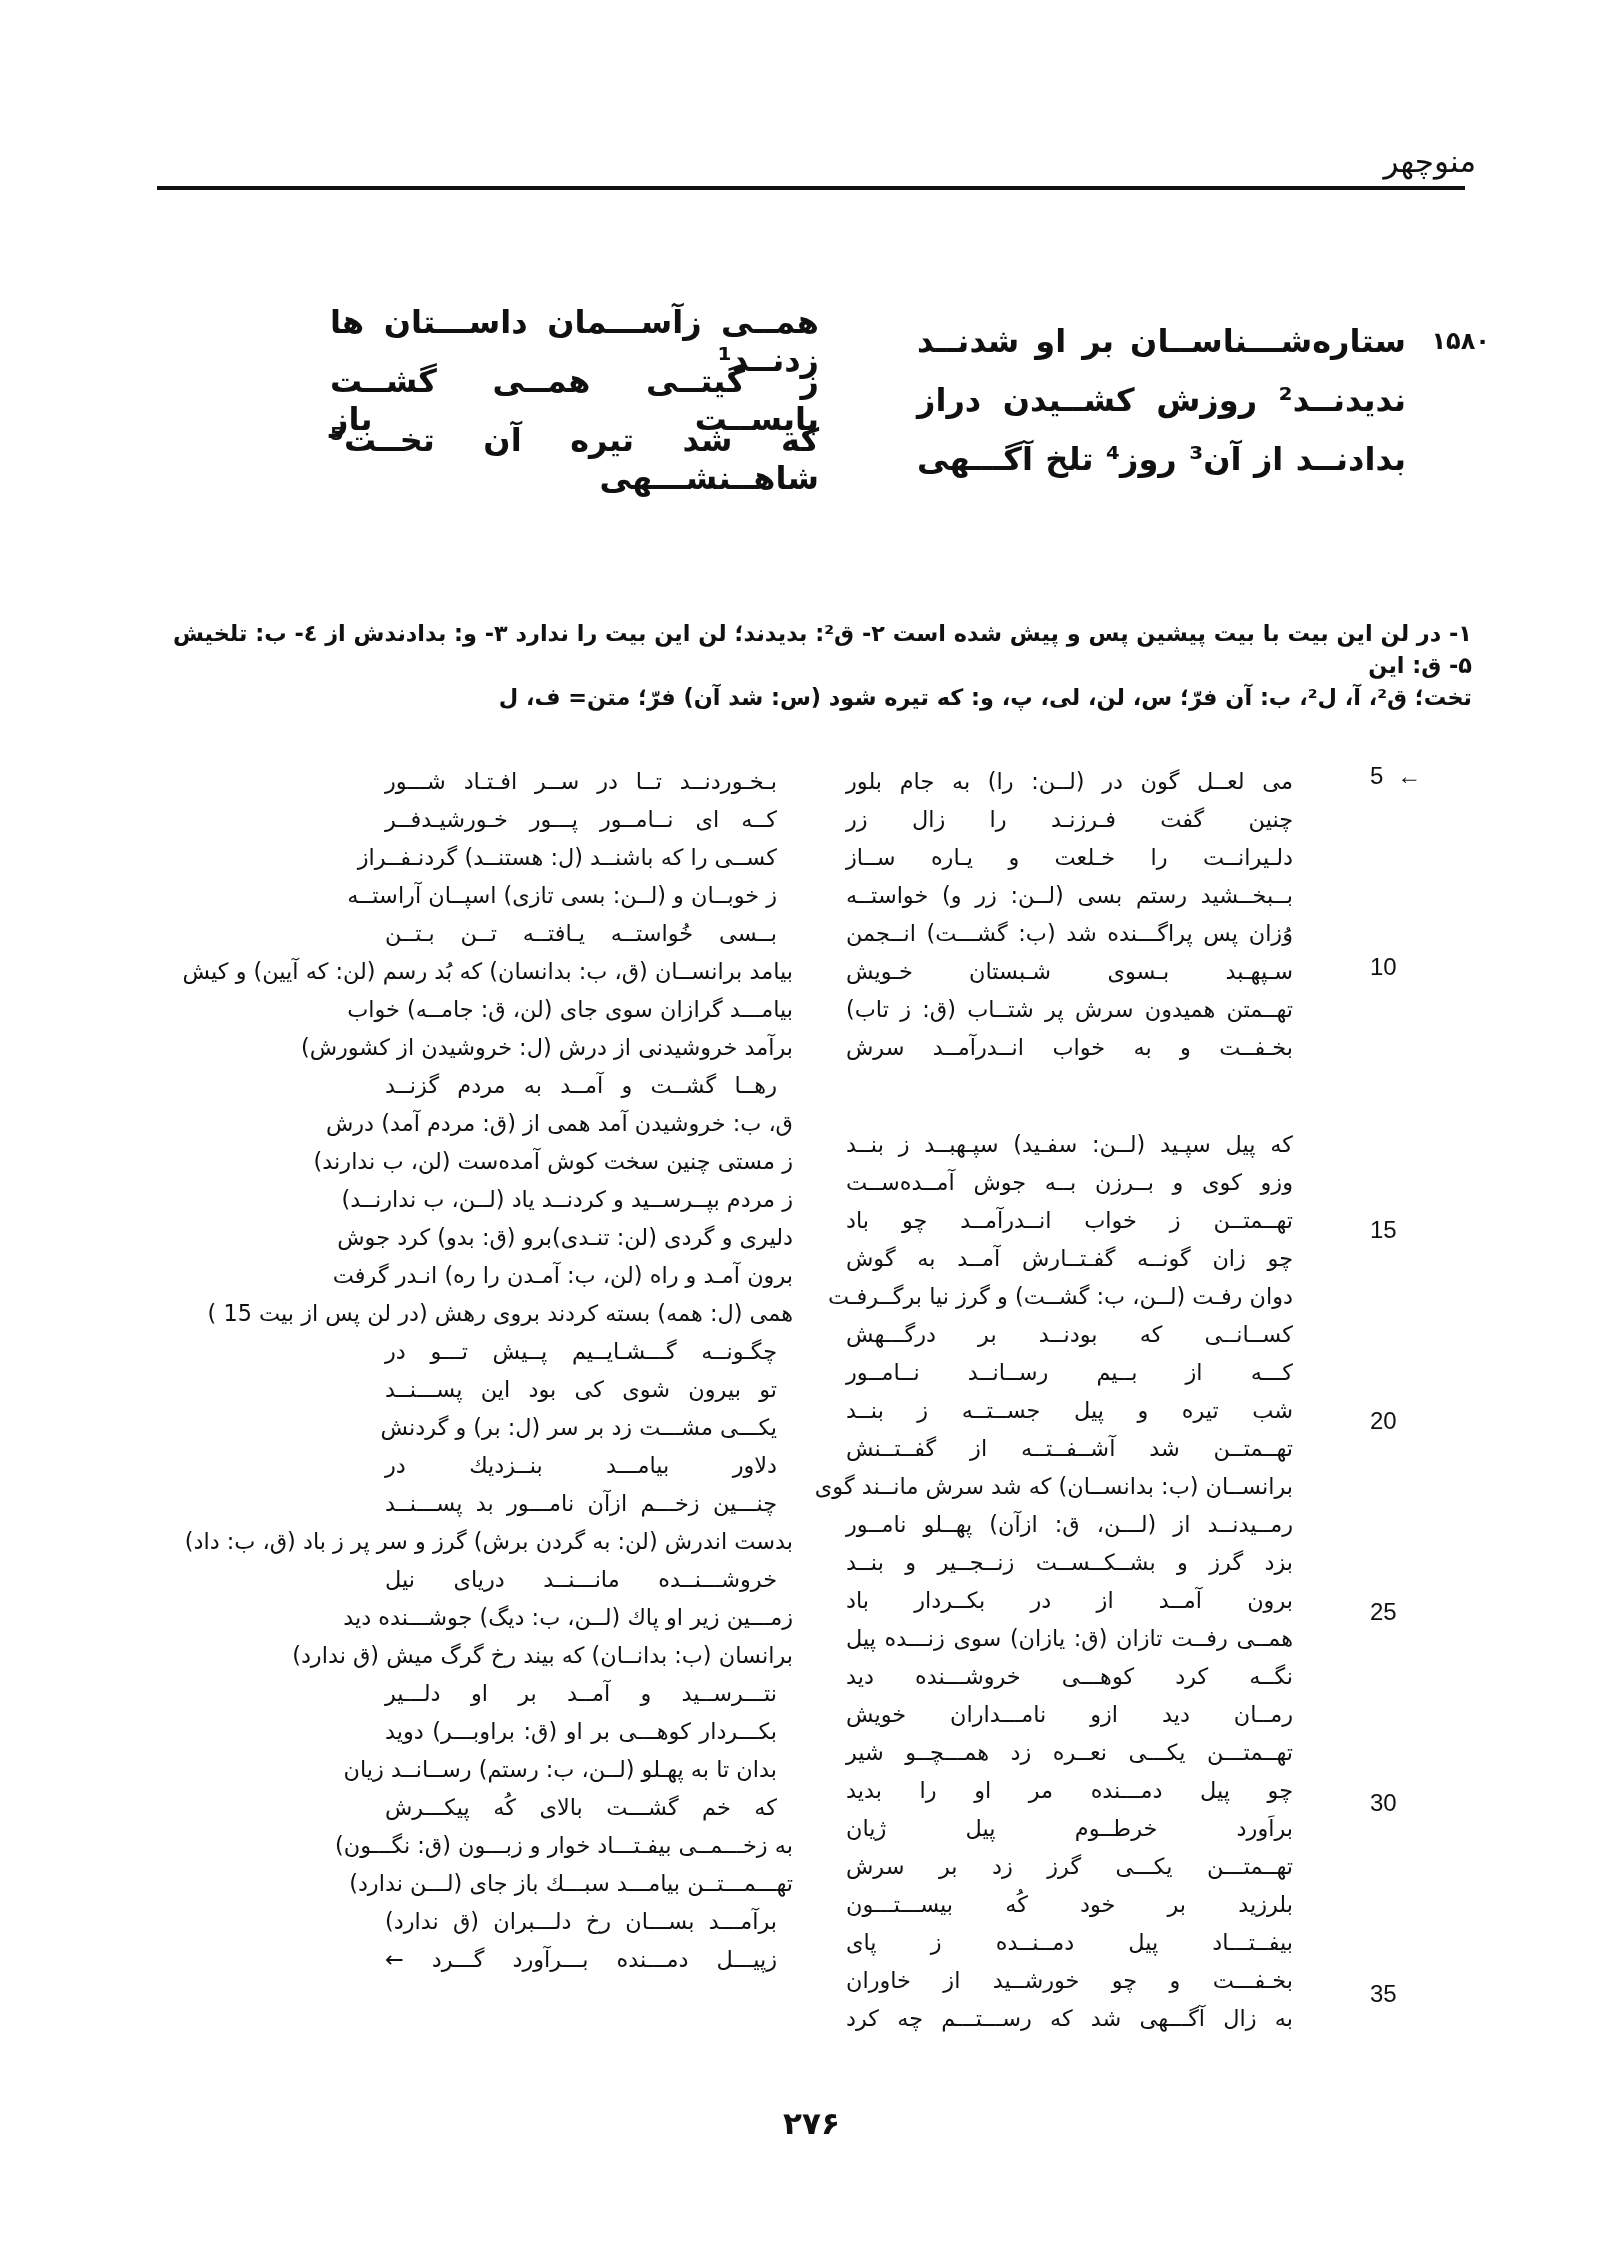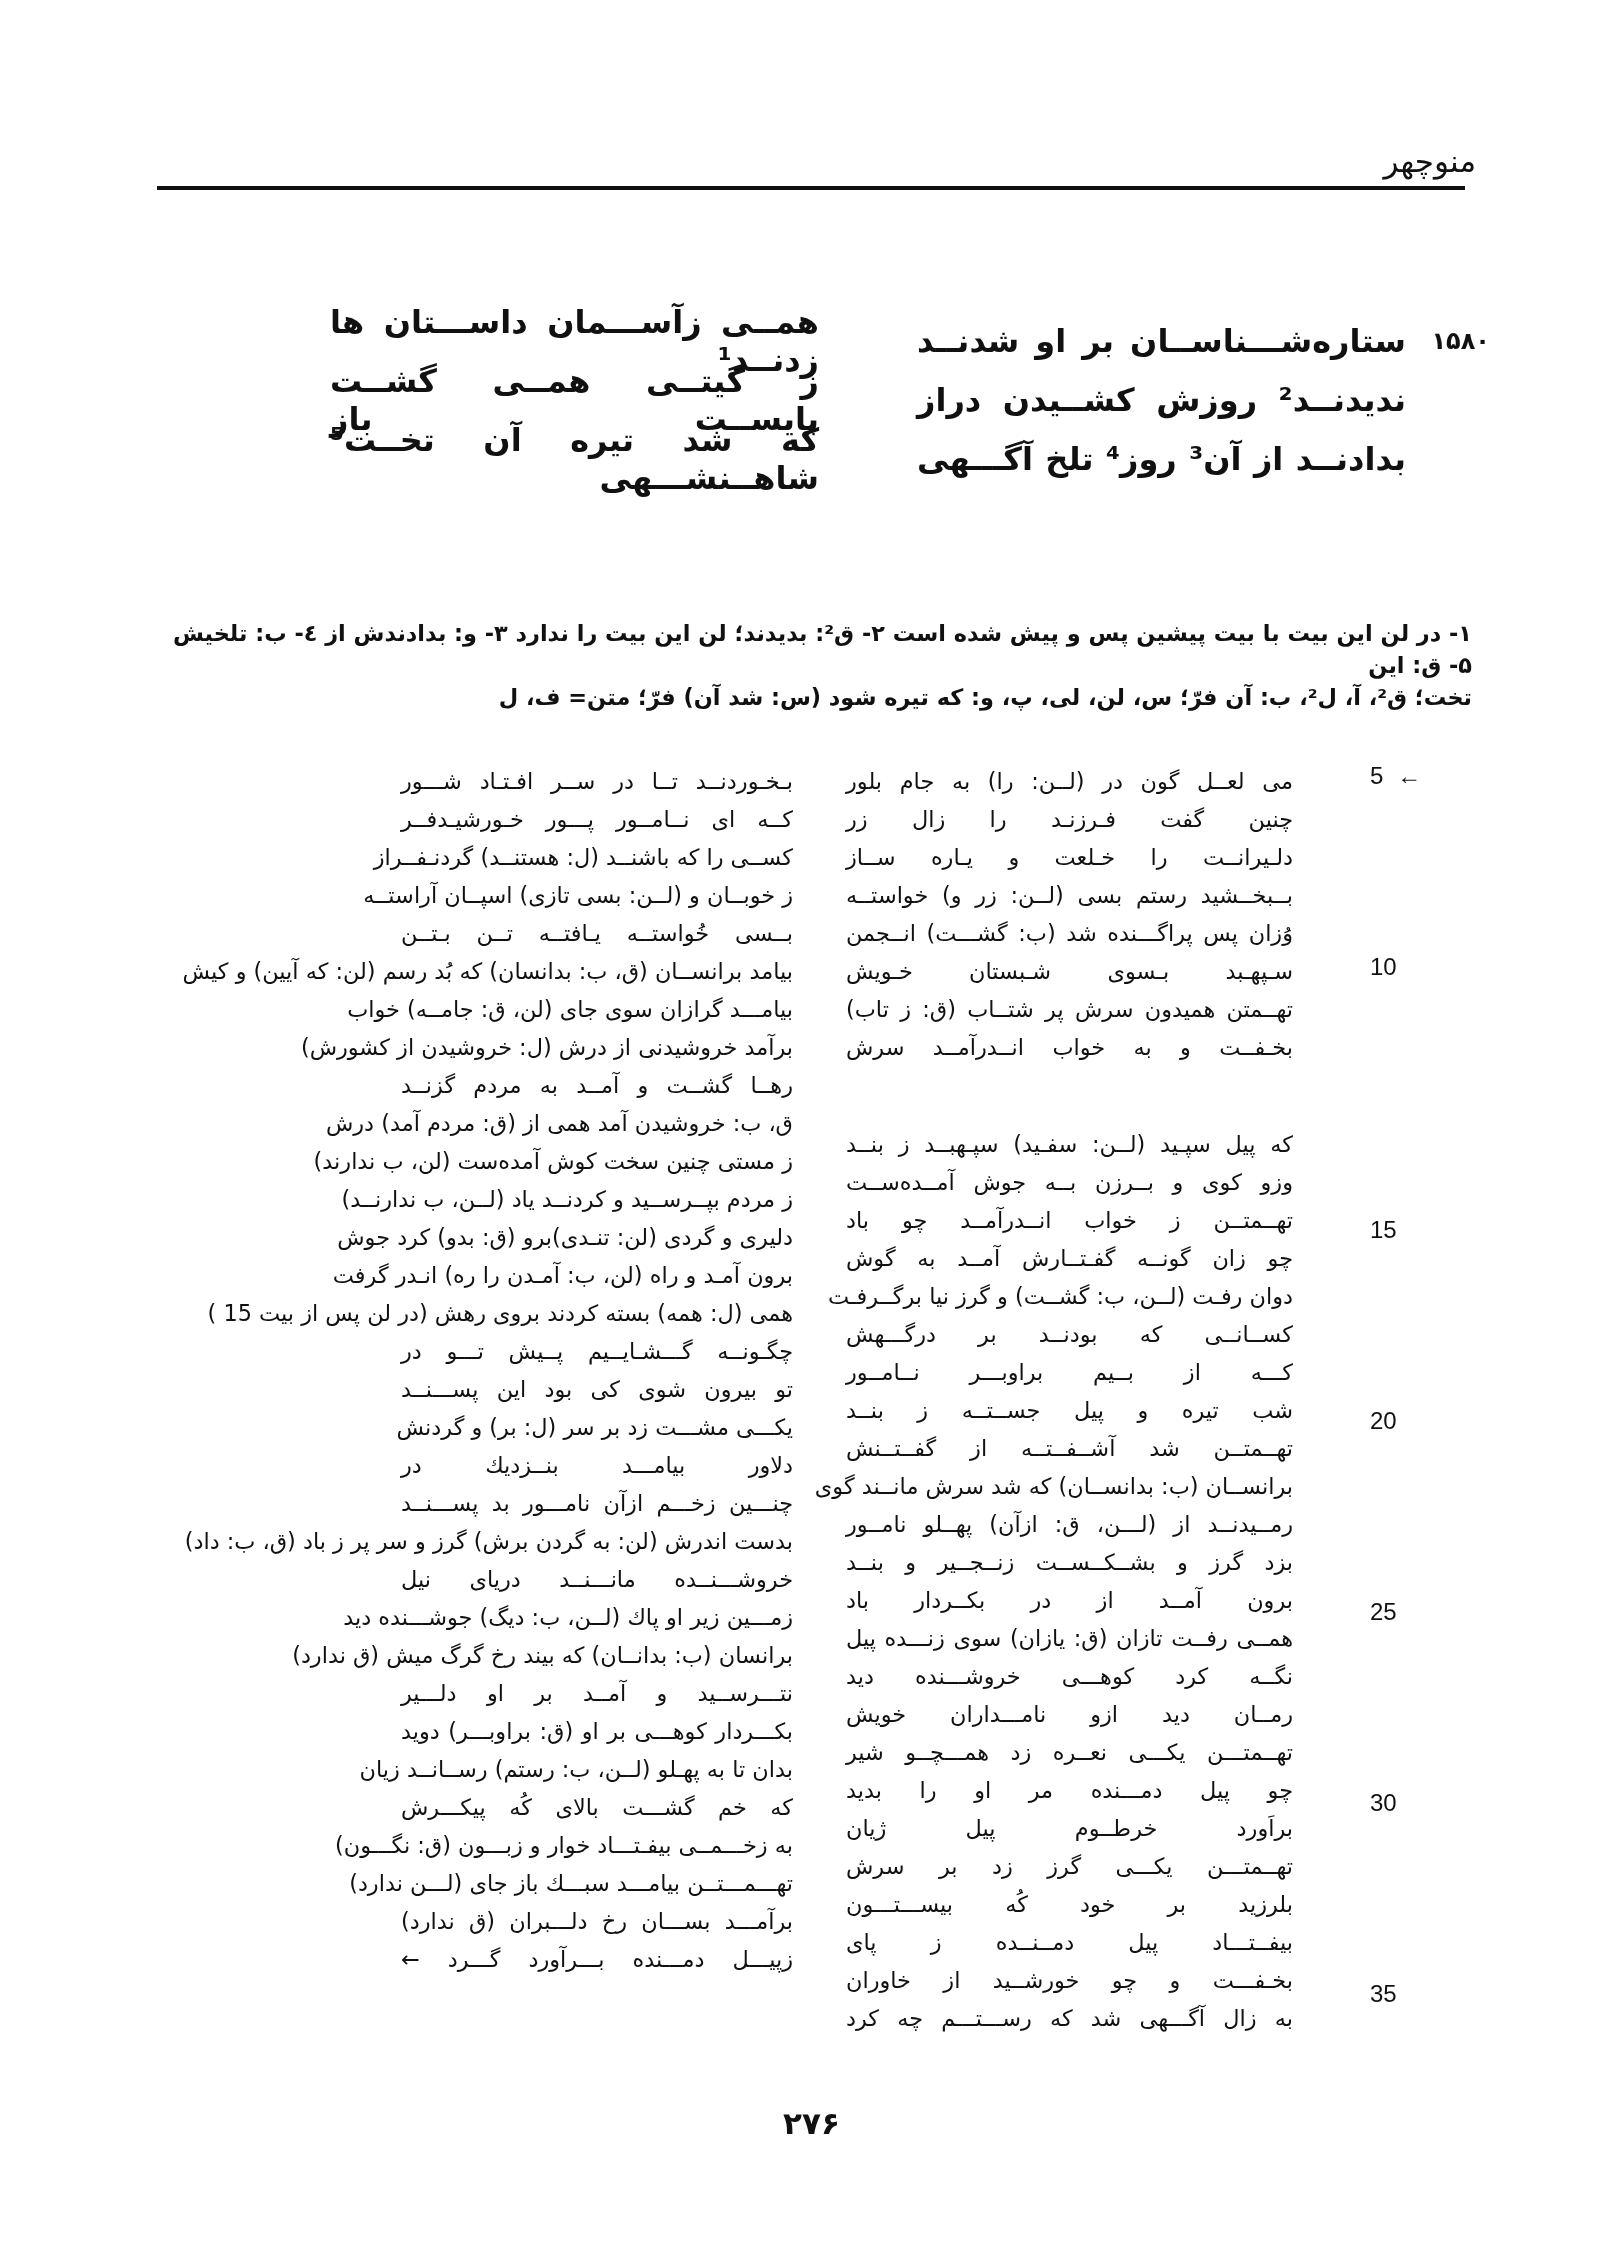--- a/index.html
+++ b/index.html
@@ -32,21 +32,21 @@
   }
   .col-left {
     position: absolute; top: 762px; left: 157px; width: 636px; direction: rtl;
   }
   .line {
     height: 38px; line-height: 38px; font-size: 22.4px; white-space: nowrap;
     text-align: right; font-family: "DejaVu Sans", sans-serif;
   }
   .col-right .line, .col-left .line.wide-justify { text-align: justify; text-align-last: justify; }
   .col-left .line { width: 636px; }
-  .col-left .line.narrow { width: 392px; margin-right: 0; text-align: justify; text-align-last: justify; }
+  .col-left .line.narrow { width: 392px; margin-right: 16px; text-align: justify; text-align-last: justify; }
   .gap { height: 59px; }
   .line-numbers { position: absolute; top: 762px; left: 1370px; width: 112px; }
   .ln {
     position: absolute; left: 0; width: 105px; text-align: left;
     font-family: "Liberation Sans", sans-serif; font-size: 24px; direction: ltr;
   }
   .arrow { margin-left: 14px; }
   .page-number {
     position: absolute; top: 2105px; left: 0; width: 1623px; text-align: center;
     font-size: 31px; font-weight: bold;
@@ -100,21 +100,21 @@
   <div class="line">سـپهـبد بـسوی شـبستان خـویش</div>
   <div class="line">تهــمتن همیدون سرش پر شتــاب (ق: ز تاب)</div>
   <div class="line">بخـفــت و به خواب انــدرآمــد سرش</div>
   <div class="gap"></div>
   <div class="line">که پیل سپـید (لــن: سفـید) سپـهبــد ز بنــد</div>
   <div class="line">وزو کوی و بــرزن بــه جوش آمــده‌ســت</div>
   <div class="line">تهــمتــن ز خواب انــدرآمــد چو باد</div>
   <div class="line">چو زان گونــه گفـتــارش آمــد به گوش</div>
   <div class="line">دوان رفـت (لــن، ب: گشــت) و گرز نیا برگــرفـت</div>
   <div class="line">کســانــی که بودنــد بر درگـــهش</div>
-  <div class="line">کـــه از بــیم براوبـــر نــامــور</div>
+  <div class="line">کـــه از بــیم رســانــد نــامــور</div>
   <div class="line">شب تیره و پیل جســتــه ز بنــد</div>
   <div class="line">تهــمتــن شد آشــفــتــه از گفــتــنش</div>
   <div class="line">برانســان (ب: بدانســان) که شد سرش مانــند گوی</div>
   <div class="line">رمــیدنــد از (لـــن، ق: ازآن) پهــلو نامــور</div>
   <div class="line">بزد گرز و بشــکــســت زنــجــیر و بنــد</div>
   <div class="line">برون آمــد از در بکــردار باد</div>
   <div class="line">همــی رفــت تازان (ق: یازان) سوی زنـــده پیل</div>
   <div class="line">نگــه کرد کوهـــی خروشـــنده دید</div>
   <div class="line">رمــان دید ازو نامـــداران خویش</div>
   <div class="line">تهــمتـــن یکـــی نعــره زد همـــچــو شیر</div>

